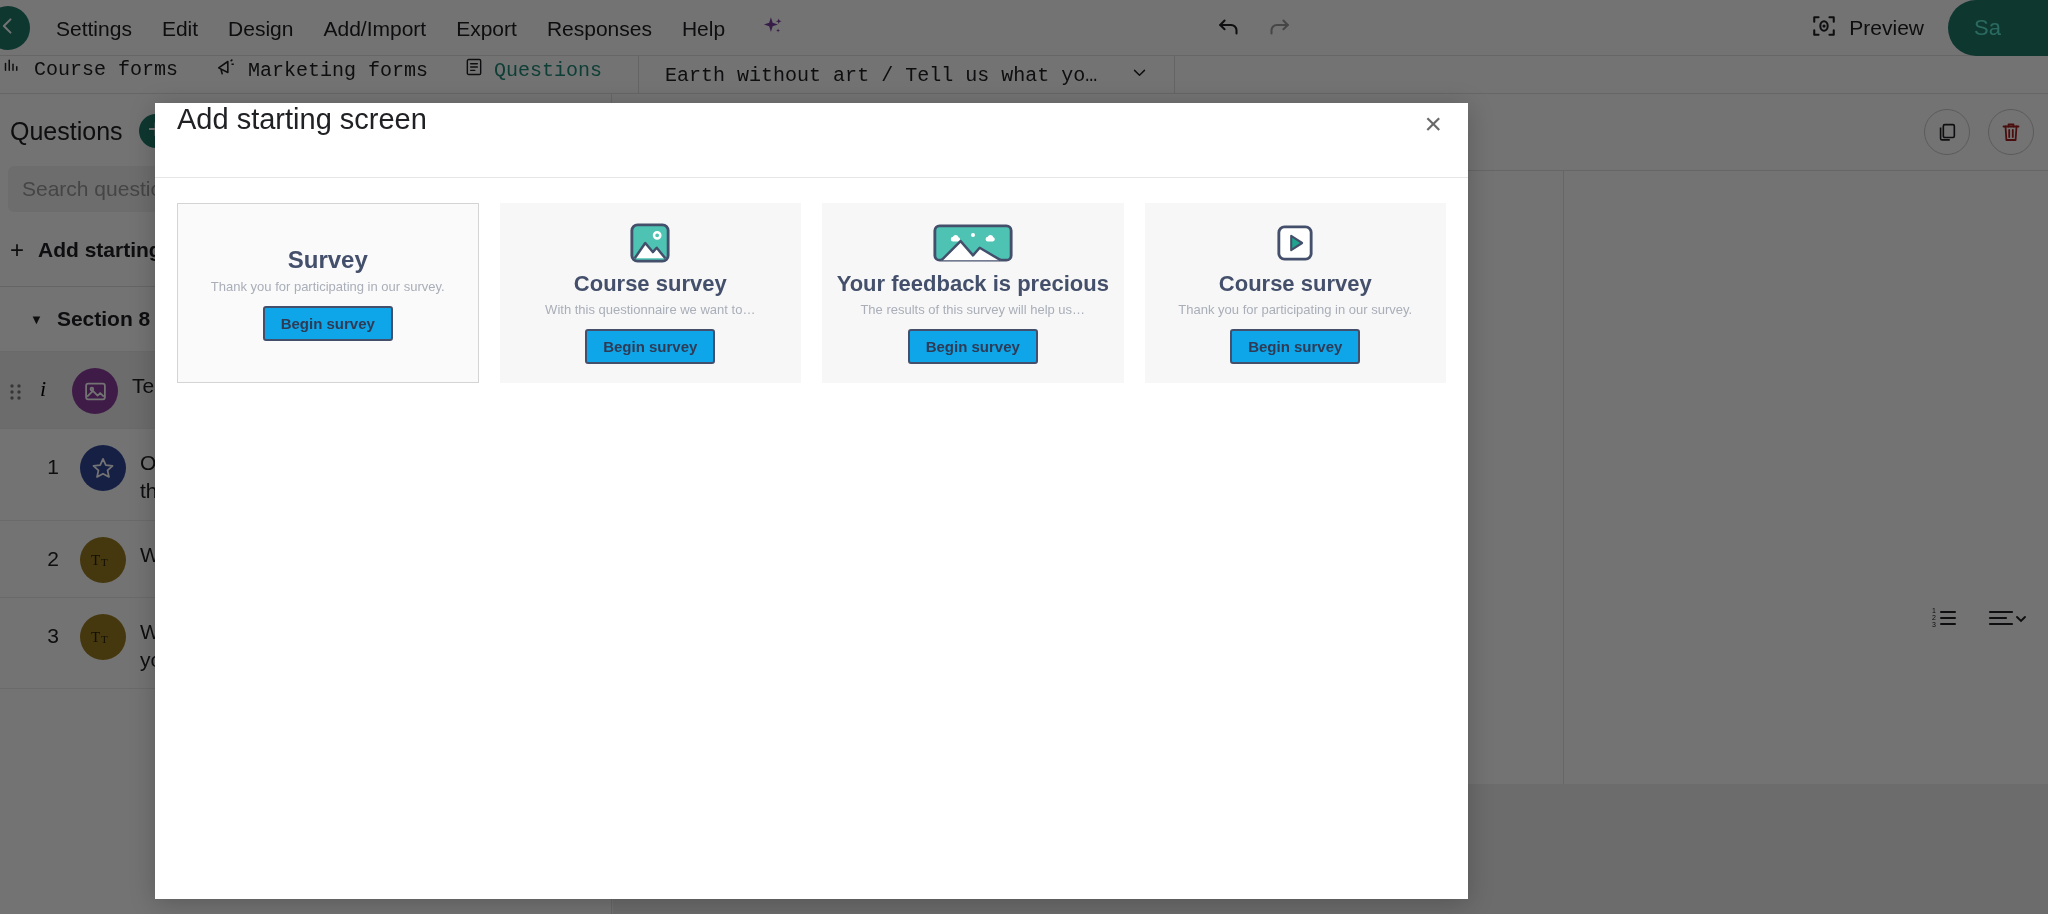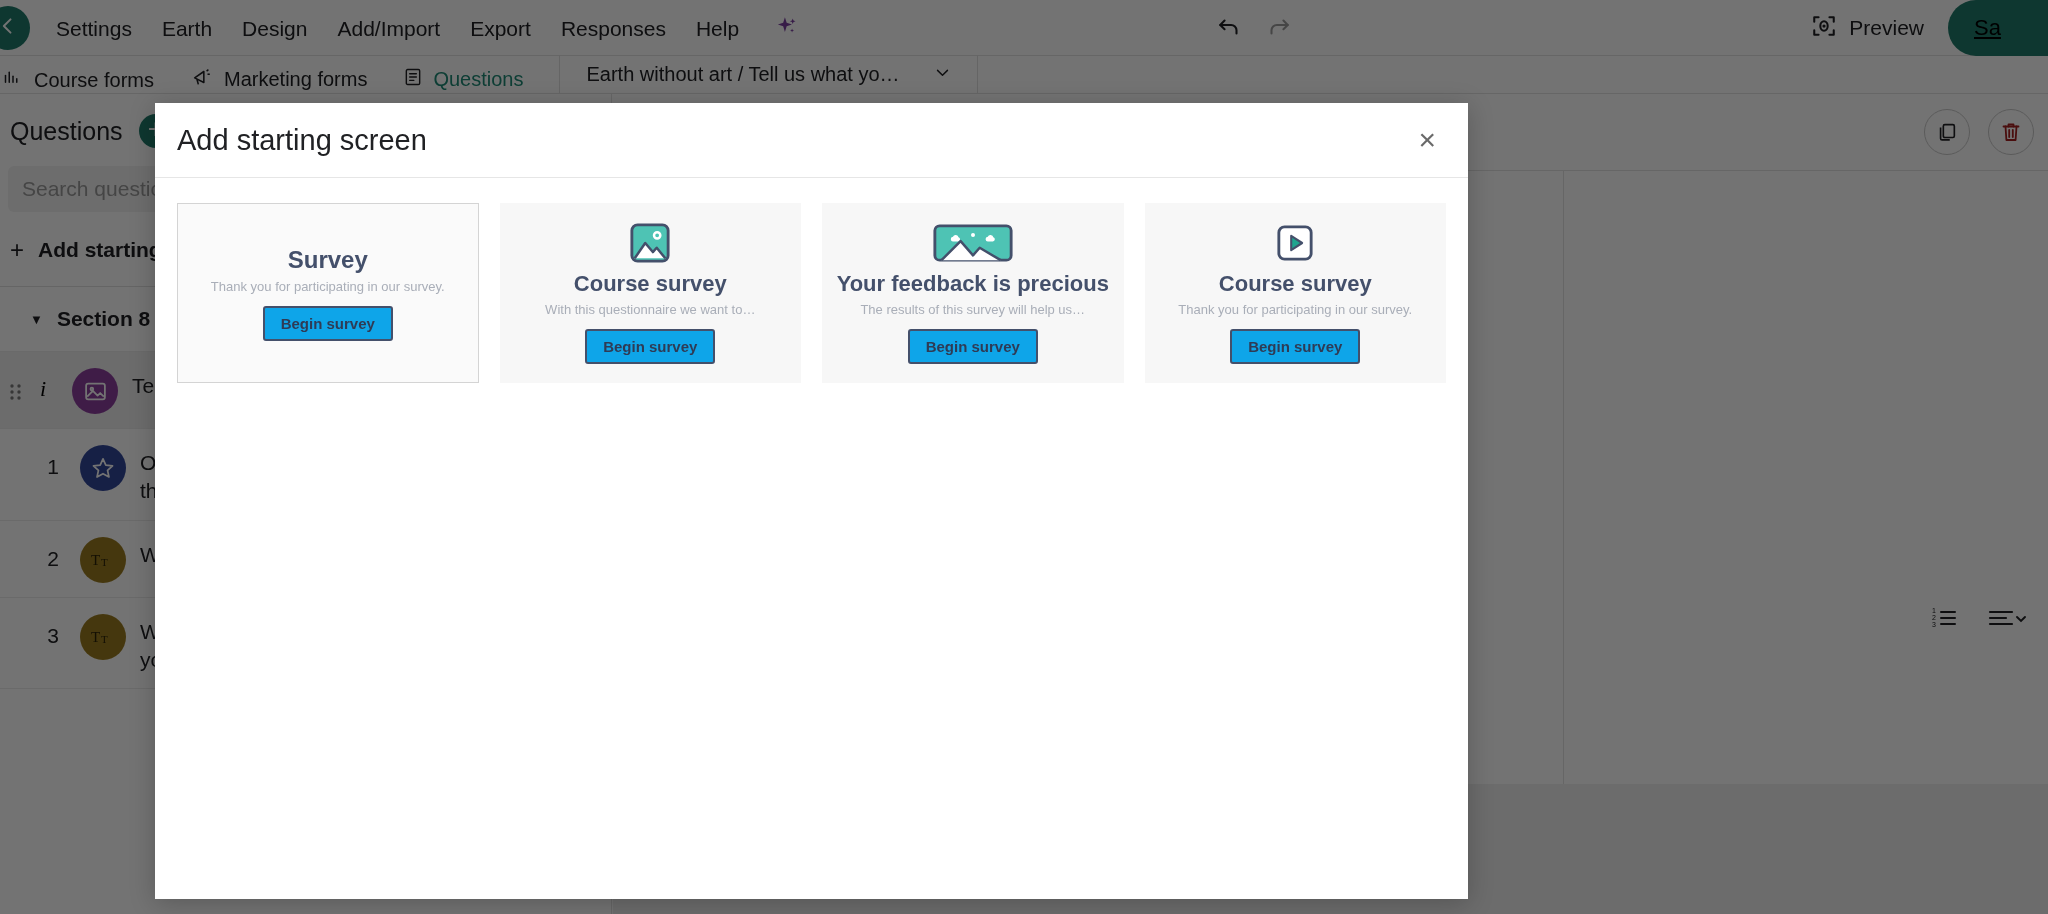--- a/index.html
+++ b/index.html
@@ -34,31 +34,32 @@
     margin-left: auto; display: flex; align-items: center; height: 100%;
   }
   .undo-redo { display: flex; align-items: center; gap: 22px; }
   .undo-redo svg { width: 26px; height: 26px; }
   .preview-btn {
     display: flex; align-items: center; gap: 12px; margin-left: 520px; text-align: center;
   }
   .preview-btn .lbl { font-size: 21px; color: #202124; }
   .save-btn {
     margin-left: 24px; height: 56px; min-width: 100px;
-    background: #1f7a6a; color: #000000; font-size: 22px;
+    background: #1f7a6a; color: #5eead4; font-size: 22px;
     display: flex; align-items: center; padding: 0 26px;
     border-top-left-radius: 28px; border-bottom-left-radius: 28px;
-    overflow: hidden; white-space: nowrap; text-decoration: underline;
+    overflow: hidden; white-space: nowrap;
   }
 
   
   .subnav {
     position: absolute; top: 56px; left: 0; right: 0; height: 38px;
-    display: flex; align-items: flex-end; border-bottom: 1px solid #e3e3e3;
+    display: flex; align-items: flex-start; border-bottom: 1px solid #e3e3e3;
     background: #ffffff;
+    font-family: Liberation Mono, monospace;
   }
   .subnav-item {
     display: flex; align-items: center; gap: 10px;
     font-size: 20px; color: #202124; margin-right: 36px; white-space: nowrap;
   }
   .subnav-item.active { color: #1f8a76; }
   .subnav-item:first-child { margin-left: 2px; }
   .subnav-sep { width: 1px; height: 38px; background: #e0e0e0; }
   .subnav-dd {
     display: flex; align-items: center; gap: 34px;
@@ -146,22 +147,22 @@
     position: absolute; inset: 0; background: rgba(0,0,0,0.55); z-index: 50;
   }
 
   
   .modal {
     position: absolute; left: 155px; top: 103px; width: 1313px; height: 796px;
     background: #ffffff; z-index: 60; display: flex; flex-direction: column;
     box-shadow: 0 4px 24px rgba(0,0,0,0.22);
   }
   .modal-header {
-    height: 75px; display: flex; align-items: center;
-    padding: 0 22px 0 22px; border-bottom: 1px solid #e6e6e6;
+    height: 75px; display: flex; 
+    padding: 0 16px 0 22px; border-bottom: 1px solid #e6e6e6;
     flex-shrink: 0;
   }
   .modal-title { font-size: 29px; color: #202124; }
   .modal-close {
     margin-left: auto; font-size: 30px; color: #6a6a6a; line-height: 1;
     padding: 6px 10px;
   }
   .modal-body { flex: 1; padding: 25px 22px; }
   .cards { display: flex; gap: 21px; }
   .card {
@@ -197,21 +198,21 @@
   <div class="topbar">
     <div class="back-btn">
       <span>
         <svg viewBox="0 0 24 24" fill="none" stroke="#ffffff" stroke-width="2.4" stroke-linecap="round" stroke-linejoin="round">
           <polyline points="15 4 7 12 15 20"></polyline>
         </svg>
       </span>
     </div>
     <div class="menu-items">
       <div class="menu-item">Settings</div>
-      <div class="menu-item">Earth</div>
+      <div class="menu-item">Edit</div>
       <div class="menu-item">Design</div>
       <div class="menu-item">Add/Import</div>
       <div class="menu-item">Export</div>
       <div class="menu-item">Responses</div>
       <div class="menu-item">Help</div>
       <div class="sparkle-icon">
         <svg width="26" height="26" viewBox="0 0 24 24" fill="#7b3fa0">
           <path d="M11 2 L12.6 7.2 L17.5 8.8 L12.6 10.4 L11 15.6 L9.4 10.4 L4.5 8.8 L9.4 7.2 Z"></path>
           <path d="M18.2 3.2 L18.9 5.1 L20.8 5.8 L18.9 6.5 L18.2 8.4 L17.5 6.5 L15.6 5.8 L17.5 5.1 Z"></path>
           <path d="M17.6 12.4 L18.1 13.8 L19.5 14.3 L18.1 14.8 L17.6 16.2 L17.1 14.8 L15.7 14.3 L17.1 13.8 Z"></path>

